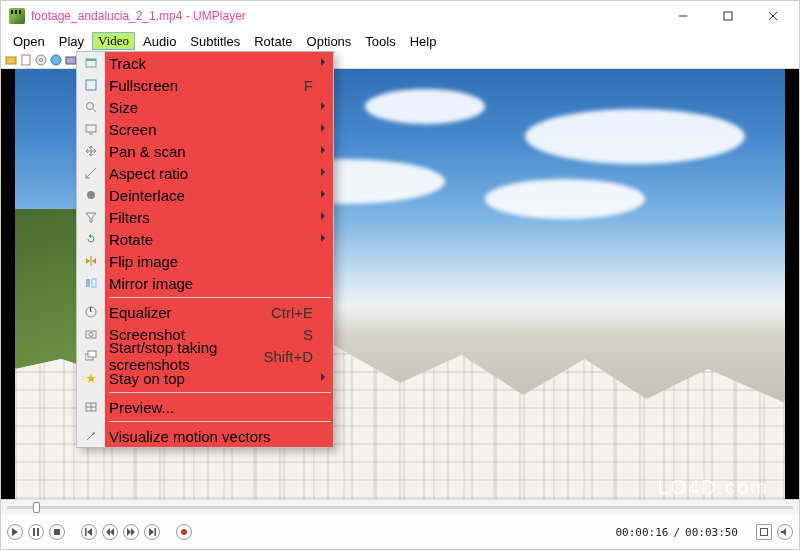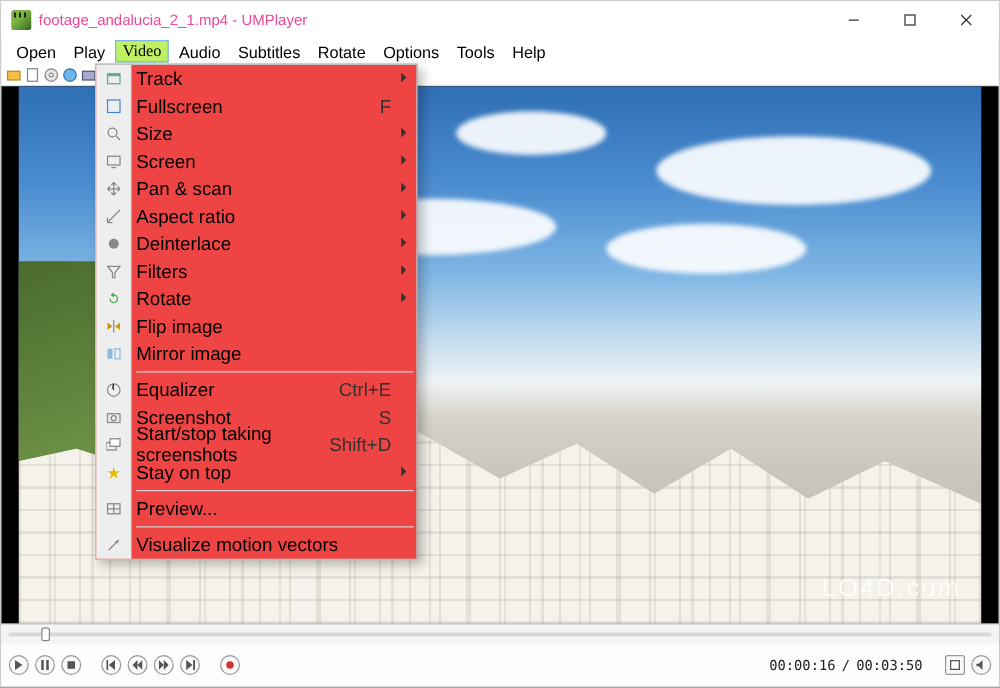--- a/index.html
+++ b/index.html
@@ -135,21 +135,21 @@
     left:0;
     top:140px;
     width:260px;height:160px;
     background:linear-gradient(160deg,#4a6b2e,#7ca24e);
     border-radius:0 60% 90% 0 / 0 50% 100% 0;
     filter:blur(0.5px);
   }
   .watermark{
     position:absolute;
     right:16px;
-    bottom:16px;
+    bottom:0;
     color:rgba(255,255,255,0.82);
     font-size:20px;
     letter-spacing:2px;
     font-weight:300;
     font-family: Arial, sans-serif;
   }
   
   .dropdown {
     position:absolute;
     top:50px;

